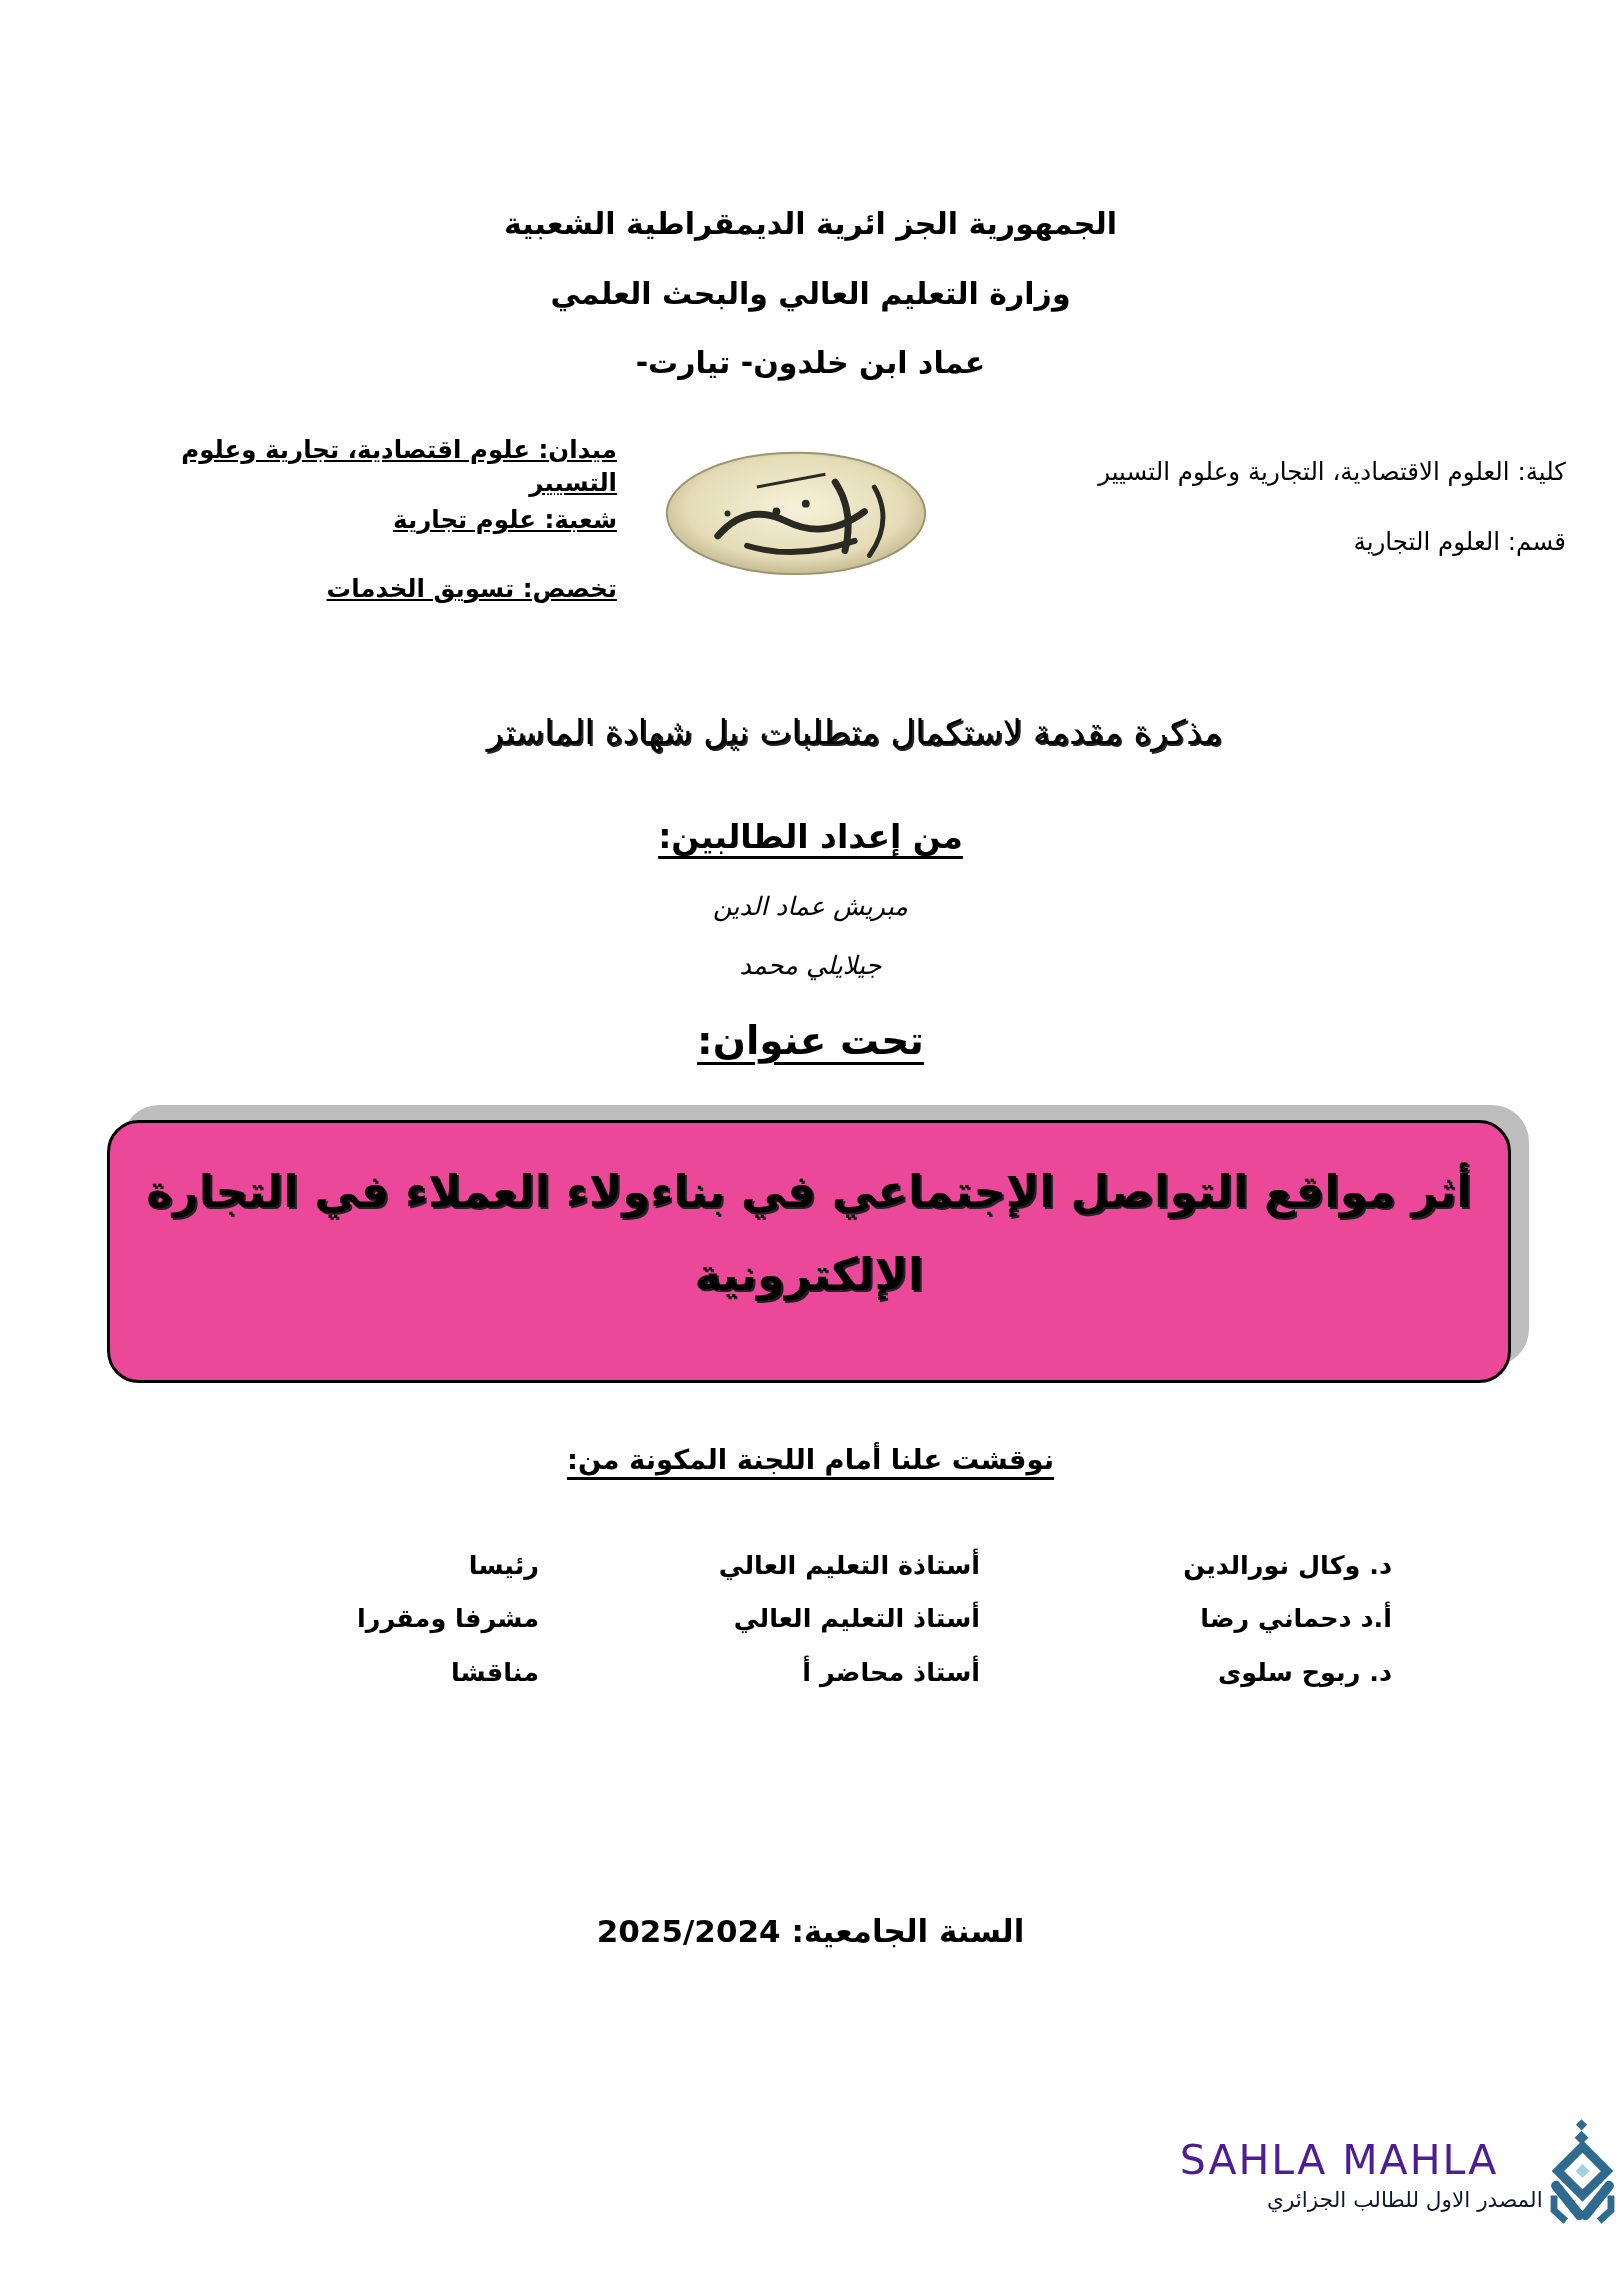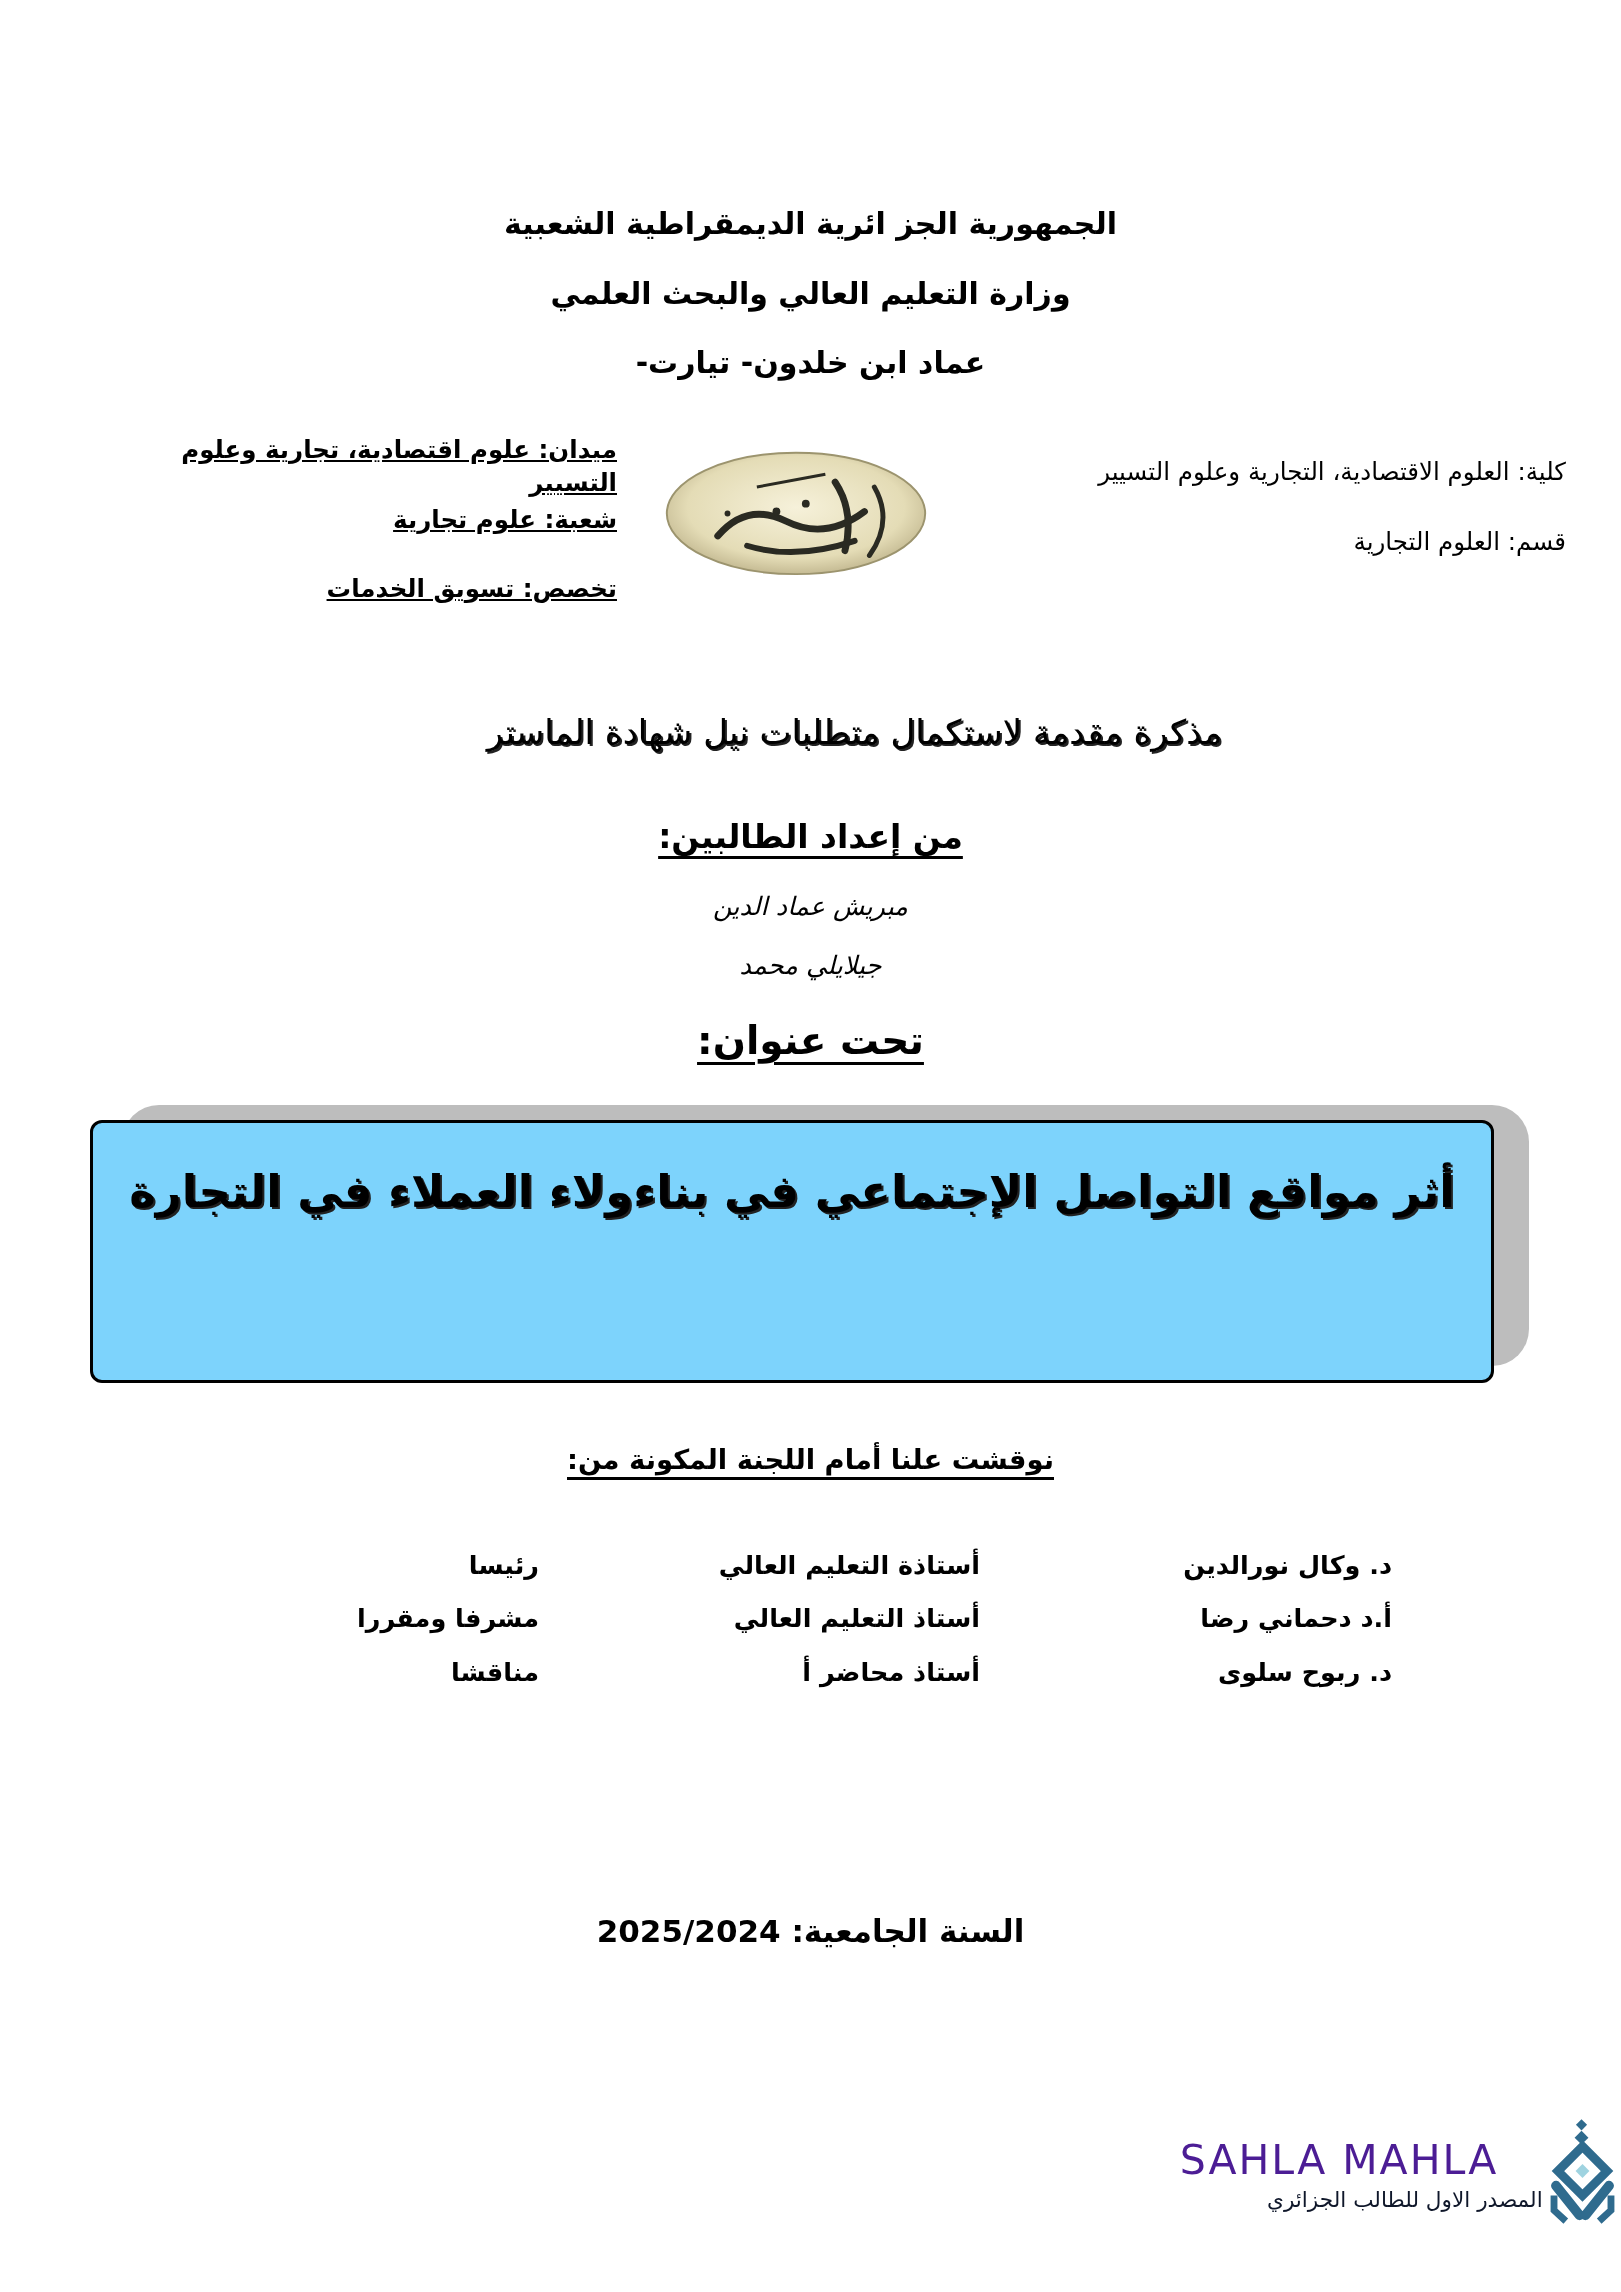--- a/index.html
+++ b/index.html
@@ -18,22 +18,22 @@
 
     .main-title { font-weight: normal; font-size: 34px; line-height: 65px; letter-spacing: -1px;
                   text-shadow: 2px 2px 0 #222; margin-left: 44px; }
 
     .underline-h { font-weight: bold; text-decoration: underline; text-decoration-thickness: 2.9px; text-underline-offset: 7.8px; }
     .sub-h1 { font-size: 33px; line-height: 43px; }
     .student { font-style: italic; font-size: 25.5px; line-height: 33px; }
     .sub-h2 { font-size: 39px; line-height: 51px; }
 
     .box-shadow { left: 122px; top: 1105px; width: 1407px; height: 261px; background: #bdbdbd; border-radius: 37px; }
-    .box { left: 90px; top: 1120px; width: 1398px; height: 257px; background: #7dd3fc;
-           border: 3.9px solid #000; border-radius: 12px; }
+    .box { left: 107px; top: 1120px; width: 1398px; height: 257px; background: #ec4899;
+           border: 3.9px solid #000; border-radius: 32px; }
     .box-title { position: absolute; left: 0; right: 0; text-align: center;
                  font-weight: bold; font-size: 45px; line-height: 63px; text-shadow: 2px 2px 0 #222; }
 
     .committee-h { font-size: 27.4px; line-height: 37px; }
     .cm-row { font-weight: bold; font-size: 25.5px; line-height: 33px; }
     .cm-cell { position: absolute; text-align: right; white-space: nowrap; }
 
     .year { font-weight: bold; font-size: 31px; line-height: 41px; }
 
     .brand { left: 1166px; top: 2117px; width: 455px; height: 108px; }
@@ -86,20 +86,21 @@
 <div class="abs center-line student rtl" style="top:890px;">مبريش عماد الدين</div>
 <div class="abs center-line student rtl" style="top:949px;">جيلايلي محمد</div>
 
 <div class="abs center-line rtl" style="top:1015px;">
   <span class="underline-h sub-h2">تحت عنوان:</span>
 </div>
 
 <div class="abs box-shadow"></div>
 <div class="abs box">
   <div class="box-title rtl" style="top:37px;">أثر  مواقع التواصل الإجتماعي في بناءولاء العملاء في التجارة</div>
+  <div class="box-title rtl" style="top:120px;">الإلكترونية</div>
 </div>
 
 <div class="abs center-line rtl" style="top:1441px;">
   <span class="underline-h committee-h">نوقشت علنا أمام اللجنة المكونة من:</span>
 </div>
 
 <div class="abs cm-row" style="left:0; width:1621px; top:1549px; height:33px;">
   <span class="cm-cell rtl" style="left:1078px; width:314px;">د. وكال نورالدين</span>
   <span class="cm-cell rtl" style="left:627px; width:353px;">أستاذة التعليم العالي</span>
   <span class="cm-cell rtl" style="left:265px; width:274px;">رئيسا</span>

